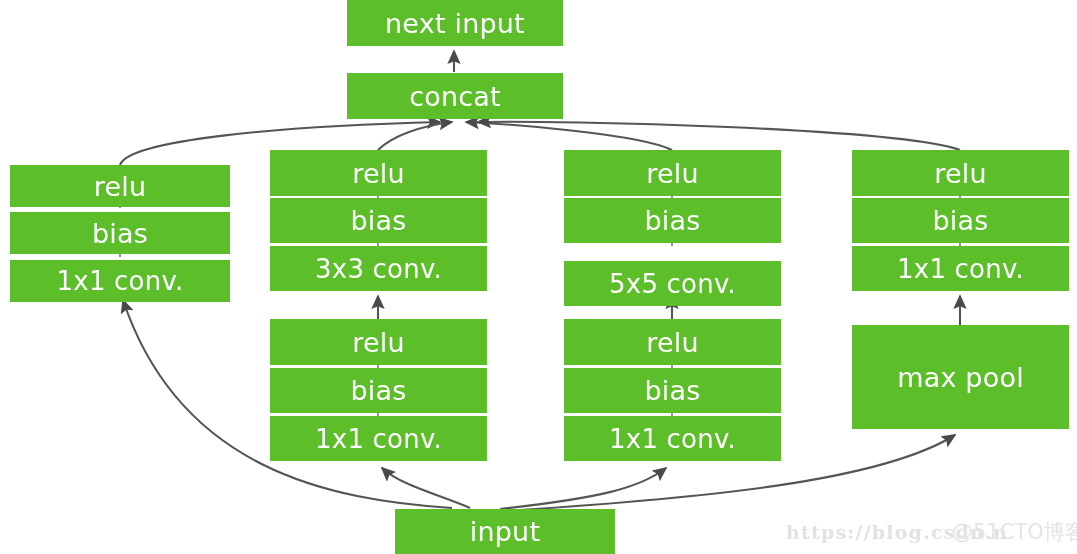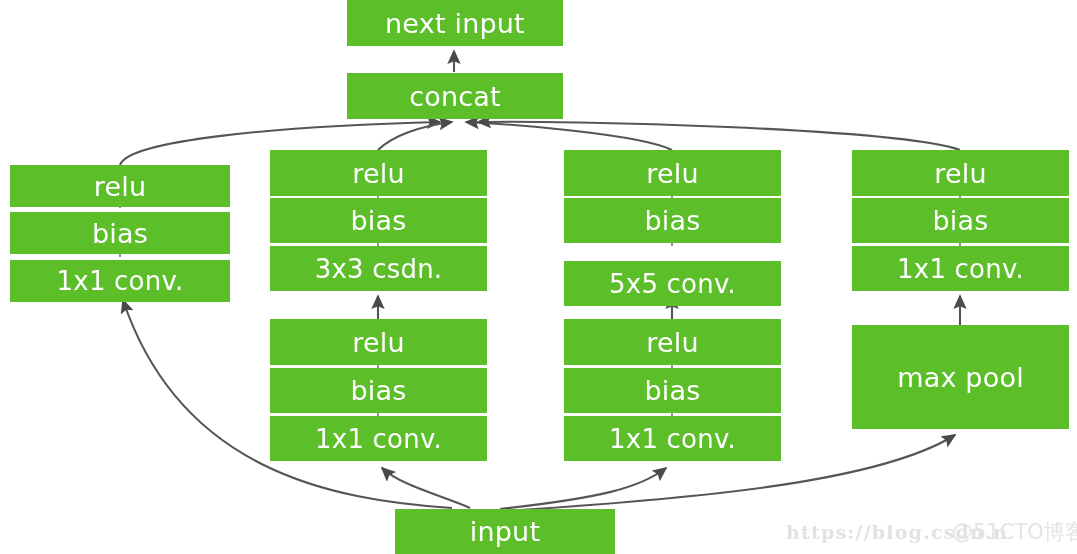--- a/index.html
+++ b/index.html
@@ -128,21 +128,21 @@
     <span>1x1 conv.</span>
   </div>
 
   <div class="node" style="left:270px; top:150px; width:217px; height:46px;">
     <span>relu</span>
   </div>
   <div class="node" style="left:270px; top:198px; width:217px; height:45px;">
     <span>bias</span>
   </div>
   <div class="node small" style="left:270px; top:246px; width:217px; height:45px;">
-    <span>3x3 csdn.</span>
+    <span>3x3 conv.</span>
   </div>
 
   <div class="node" style="left:270px; top:319px; width:217px; height:46px;">
     <span>relu</span>
   </div>
   <div class="node" style="left:270px; top:368px; width:217px; height:45px;">
     <span>bias</span>
   </div>
   <div class="node small" style="left:270px; top:416px; width:217px; height:45px;">
     <span>1x1 conv.</span>

